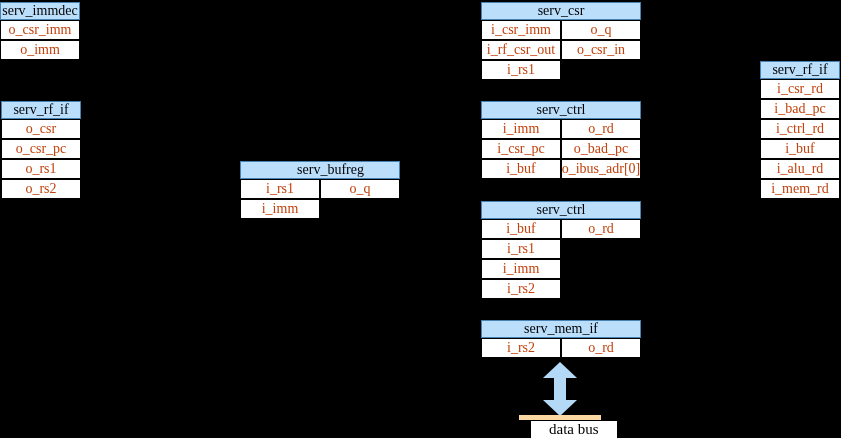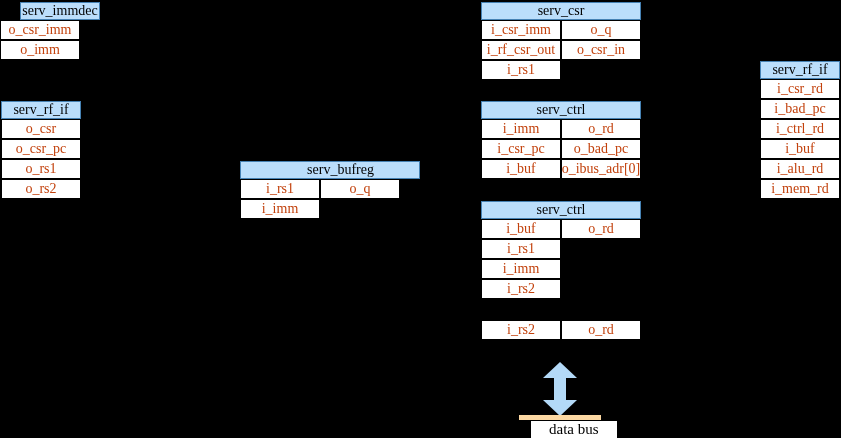--- a/index.html
+++ b/index.html
@@ -89,21 +89,21 @@
 <div id="stage">
 
   <svg id="bus-arrow" width="40" height="58" viewBox="540 360 40 58" xmlns="http://www.w3.org/2000/svg">
     <polygon points="560,362 577,378 566,378 566,400 577,400 560,416 543,400 554,400 554,378 543,378" fill="#b3d9f7"></polygon>
   </svg>
 
   <div id="bus-bar"></div>
 
   <div id="bus-label">data bus</div>
 <div class="module" style="left: 0px; top: 2px;">
-      <div class="module-header" style="width: 80px; margin-left: 20px;">serv_immdec</div>
+      <div class="module-header" style="width: 80px;">serv_immdec</div>
       <div class="module-row">
         <div class="cell">o_csr_imm</div>
       </div>
       <div class="module-row">
         <div class="cell">o_imm</div>
       </div>
     </div>
     <div class="module" style="left: 1px; top: 101px;">
       <div class="module-header" style="width: 80px;">serv_rf_if</div>
       <div class="module-row">
@@ -113,21 +113,21 @@
         <div class="cell">o_csr_pc</div>
       </div>
       <div class="module-row">
         <div class="cell">o_rs1</div>
       </div>
       <div class="module-row">
         <div class="cell">o_rs2</div>
       </div>
     </div>
     <div class="module" style="left: 240px; top: 161px;">
-      <div class="module-header" style="width: 180px; padding-left: 21px;">serv_bufreg</div>
+      <div class="module-header" style="width: 160px; padding-left: 21px;">serv_bufreg</div>
       <div class="module-row">
         <div class="cell">i_rs1</div>
         <div class="cell">o_q</div>
       </div>
       <div class="module-row">
         <div class="cell">i_imm</div>
         <div class="cell empty"></div>
       </div>
     </div>
     <div class="module" style="left: 481px; top: 2px;">
@@ -173,20 +173,21 @@
       <div class="module-row">
         <div class="cell">i_imm</div>
         <div class="cell empty"></div>
       </div>
       <div class="module-row">
         <div class="cell">i_rs2</div>
         <div class="cell empty"></div>
       </div>
     </div>
     <div class="module" style="left: 481px; top: 320px;">
+      <div class="module-header" style="width: 160px;">serv_mem_if</div>
       <div class="module-row">
         <div class="cell">i_rs2</div>
         <div class="cell">o_rd</div>
       </div>
     </div>
     <div class="module" style="left: 760px; top: 61px;">
       <div class="module-header" style="width: 80px;">serv_rf_if</div>
       <div class="module-row">
         <div class="cell">i_csr_rd</div>
       </div>

